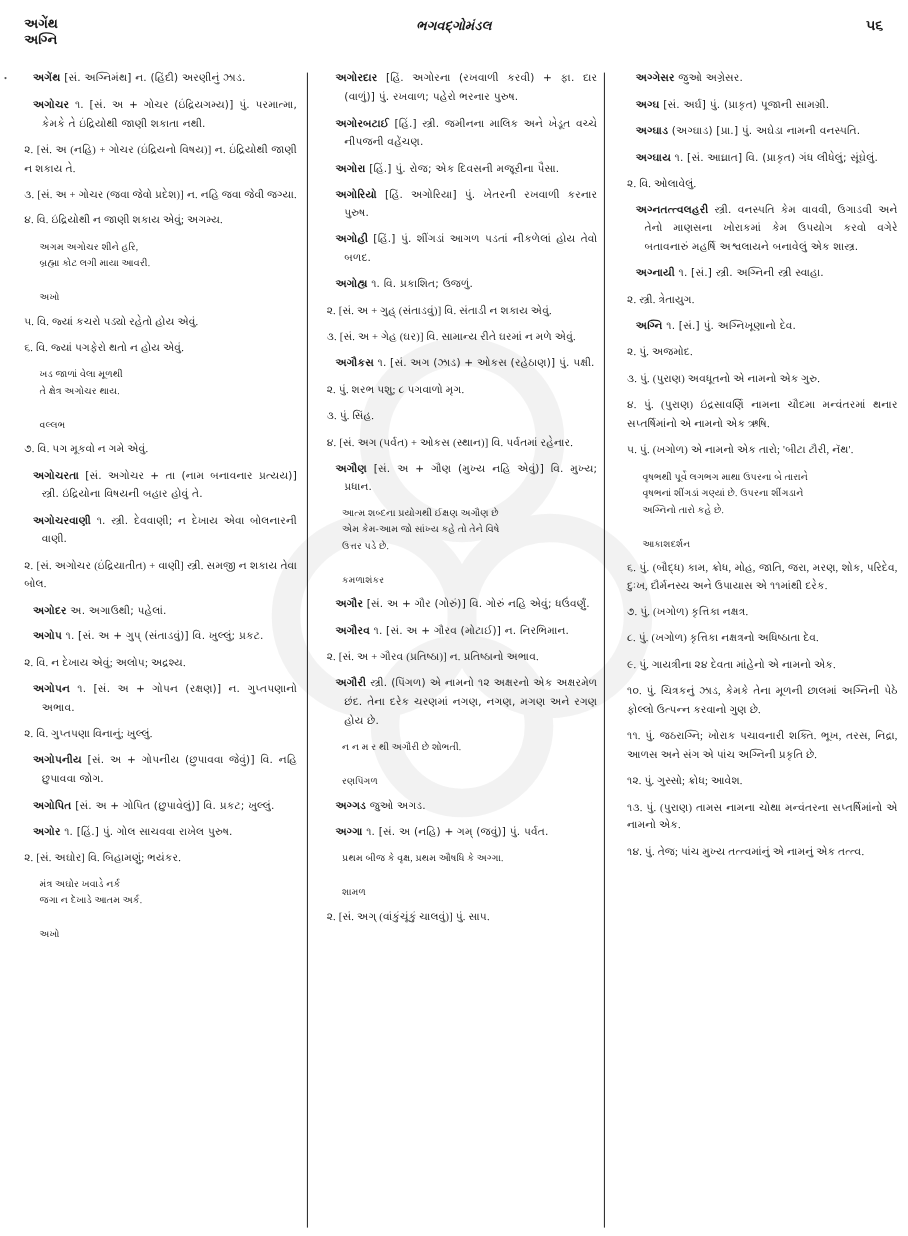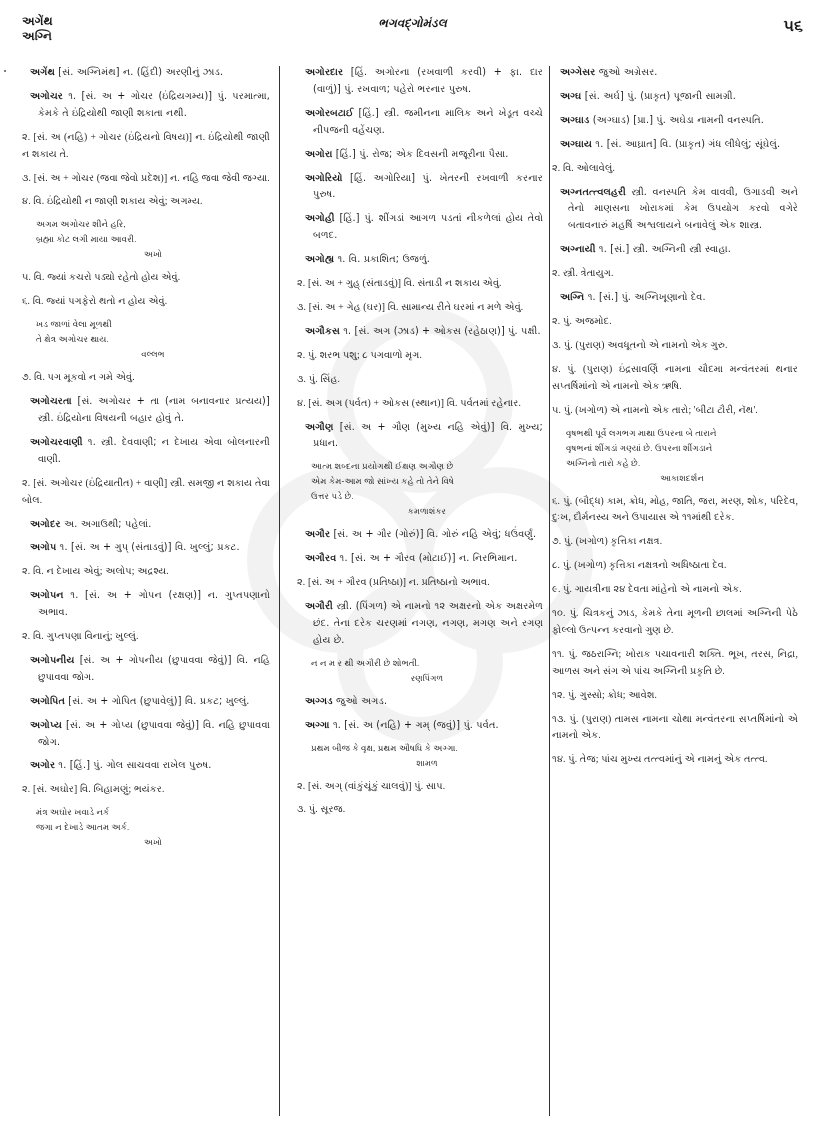--- a/index.html
+++ b/index.html
@@ -8,34 +8,34 @@
     background:#ffffff; color:#1a1a1a;
     font-family:"DejaVu Sans", sans-serif;
   }
   .watermark {
     position:absolute; left:240px; top:230px; width:360px; height:520px;
     pointer-events:none; opacity:0.10;
   }
   .hdr { position:absolute; top:0; left:0; width:825px; height:60px; }
   .hdr-guide { position:absolute; left:22px; top:14px; font-size:12px; font-weight:bold; line-height:15px; }
   .hdr-title { position:absolute; left:0; width:825px; text-align:center; top:16px; font-size:12px; font-weight:bold;font-style:italic; }
-  .hdr-page { position:absolute; right:22px; top:16px; font-size:16px; font-weight:bold; }
+  .hdr-page { position:absolute; right:22px; top:16px; font-size:13px; font-weight:bold; }
   .col {
     position:absolute; top:64px; bottom:0;
     font-size:9.6px; line-height:16.9px; letter-spacing:0.2px;
   }
   .col-left { left:14px; width:256px; }
   .col-mid { left:289px; width:254px; }
-  .col-right { left:544px; width:254px; }
+  .col-right { left:562px; width:254px; }
   .divider { position:absolute; top:66px; bottom:8px; width:1px; background:#333; }
   .entry { margin:0 0 7px 16px; text-indent:-8px; padding-left:8px; text-align:justify; }
   .sense { margin:0 0 7px 8px; text-align:justify;font-family:Liberation Serif, serif; }
   .hw { font-weight:bold; }
   .quote { margin:0 0 7px 22px; font-size:8.6px; line-height:15px;font-family:Liberation Serif, serif; }
-  .quote .cite { display:block; text-align:center; font-size:8.4px; }
+  .quote .cite { display:block; text-align:left; font-size:8.4px;margin-top:16px; }
   .dot { position:absolute; left:4px; top:70px; width:2px; height:2px; background:#555; border-radius:1px; }
 </style>
 </head>
 <body>
 
 <svg class="watermark" viewBox="0 0 360 520">
   <g fill="none" stroke="#8a8a8a" stroke-width="26">
     <circle cx="180" cy="170" r="80"></circle>
     <circle cx="100" cy="330" r="80"></circle>
     <circle cx="260" cy="330" r="80"></circle>
@@ -78,21 +78,20 @@
     <div class="entry"><span class="hw">અગોચરતા</span><span> [સં. અગોચર + તા (નામ બનાવનાર પ્રત્યય)] સ્ત્રી. ઇંદ્રિયોના વિષયની બહાર હોવું તે.</span></div>
     <div class="entry"><span class="hw">અગોચરવાણી</span><span> ૧. સ્ત્રી. દેવવાણી; ન દેખાય એવા બોલનારની વાણી.</span></div>
     <div class="sense">૨. [સં. અગોચર (ઇંદ્રિયાતીત) + વાણી] સ્ત્રી. સમજી ન શકાય તેવા બોલ.</div>
     <div class="entry"><span class="hw">અગોદર</span><span> અ. અગાઉથી; પહેલાં.</span></div>
     <div class="entry"><span class="hw">અગોપ</span><span> ૧. [સં. અ + ગુપ્ (સંતાડવું)] વિ. ખુલ્લું; પ્રકટ.</span></div>
     <div class="sense">૨. વિ. ન દેખાય એવું; અલોપ; અદ્રશ્ય.</div>
     <div class="entry"><span class="hw">અગોપન</span><span> ૧. [સં. અ + ગોપન (રક્ષણ)] ન. ગુપ્તપણાનો અભાવ.</span></div>
     <div class="sense">૨. વિ. ગુપ્તપણા વિનાનું; ખુલ્લું.</div>
     <div class="entry"><span class="hw">અગોપનીય</span><span> [સં. અ + ગોપનીય (છુપાવવા જેવું)] વિ. નહિ છુપાવવા જોગ.</span></div>
     <div class="entry"><span class="hw">અગોપિત</span><span> [સં. અ + ગોપિત (છુપાવેલું)] વિ. પ્રકટ; ખુલ્લું.</span></div>
-    <div class="entry"><span class="hw">અગોપ્ય</span><span> [સં. અ + ગોપ્ય (છુપાવવા જેવું)] વિ. નહિ છુપાવવા જોગ.</span></div>
     <div class="entry"><span class="hw">અગોર</span><span> ૧. [હિં.] પું. ગોલ સાચવવા રાખેલ પુરુષ.</span></div>
     <div class="sense">૨. [સં. અઘોર] વિ. બિહામણું; ભયંકર.</div>
     <div class="quote">
       <div>મંત્ર અઘોર ખવાડે નર્ક</div>
       <div>જગા ન દેખાડે આતમ અર્ક.</div>
       <span class="cite">અખો</span>
     </div>
   </div>
 <div class="col col-mid">
     <div class="entry"><span class="hw">અગોરદાર</span><span> [હિં. અગોરના (રખવાળી કરવી) + ફા. દાર (વાળું)] પું. રખવાળ; પહેરો ભરનાર પુરુષ.</span></div>
@@ -122,21 +121,20 @@
       <div>ન ન મ ર થી અગૌરી છે શોભતી.</div>
       <span class="cite">રણપિંગળ</span>
     </div>
     <div class="entry"><span class="hw">અગ્ગડ</span><span> જુઓ અગડ.</span></div>
     <div class="entry"><span class="hw">અગ્ગા</span><span> ૧. [સં. અ (નહિ) + ગમ્ (જવું)] પું. પર્વત.</span></div>
     <div class="quote">
       <div>પ્રથમ બીજ કે વૃક્ષ, પ્રથમ ઔષધિ કે અગ્ગા.</div>
       <span class="cite">શામળ</span>
     </div>
     <div class="sense">૨. [સં. અગ્ (વાંકુંચૂંકું ચાલવું)] પું. સાપ.</div>
-    <div class="sense">૩. પું. સૂરજ.</div>
   </div>
 <div class="col col-right">
     <div class="entry"><span class="hw">અગ્ગેસર</span><span> જુઓ અગ્રેસર.</span></div>
     <div class="entry"><span class="hw">અગ્ઘ</span><span> [સં. અર્ઘ] પું. (પ્રાકૃત) પૂજાની સામગ્રી.</span></div>
     <div class="entry"><span class="hw">અગ્ઘાડ</span><span> (અગ્ઘાડ) [પ્રા.] પું. અઘેડા નામની વનસ્પતિ.</span></div>
     <div class="entry"><span class="hw">અગ્ઘાય</span><span> ૧. [સં. આઘ્રાત] વિ. (પ્રાકૃત) ગંધ લીધેલું; સૂંઘેલું.</span></div>
     <div class="sense">૨. વિ. ઓલાવેલું.</div>
     <div class="entry"><span class="hw">અગ્નતત્ત્વલહરી</span><span> સ્ત્રી. વનસ્પતિ કેમ વાવવી, ઉગાડવી અને તેનો માણસના ખોરાકમાં કેમ ઉપયોગ કરવો વગેરે બતાવનારું મહર્ષિ અશ્વલાયને બનાવેલું એક શાસ્ત્ર.</span></div>
     <div class="entry"><span class="hw">અગ્નાયી</span><span> ૧. [સં.] સ્ત્રી. અગ્નિની સ્ત્રી સ્વાહા.</span></div>
     <div class="sense">૨. સ્ત્રી. ત્રેતાયુગ.</div>

